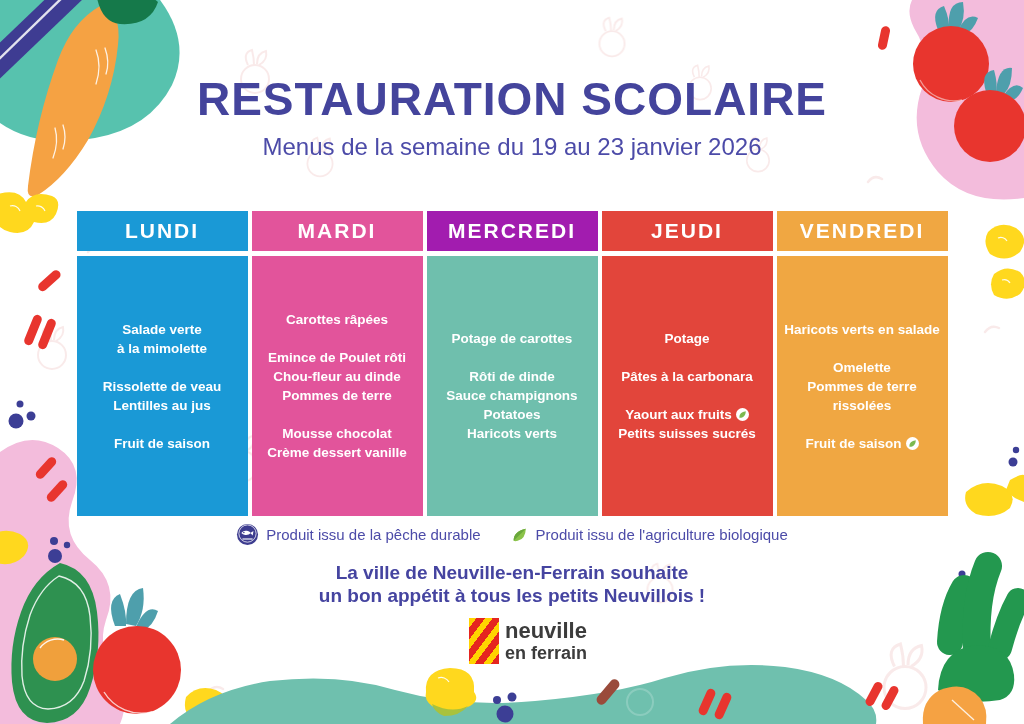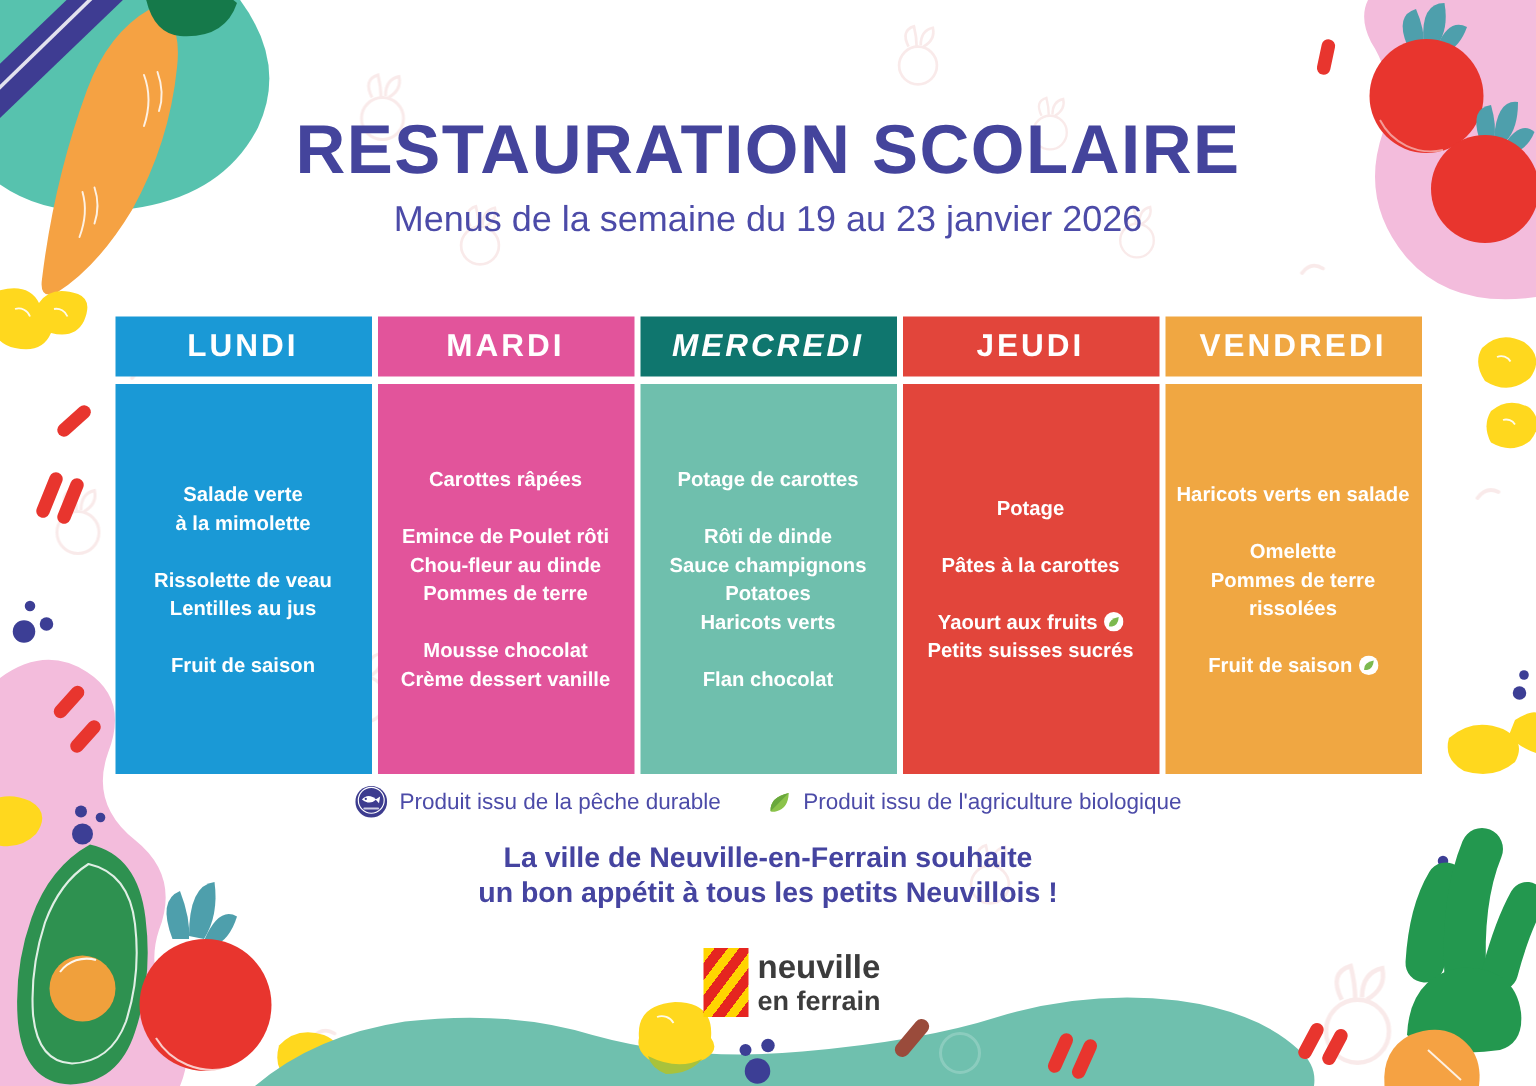--- a/index.html
+++ b/index.html
@@ -22,21 +22,21 @@
   .menu-group { margin:9.5px 0; }
   .bio-badge { display:inline-block; width:13px; height:13px; margin-left:4px; vertical-align:-2px; }
 
   .note { margin-top:13px; font-size:15px; color:#4C4BA8; }
   .legend { margin-top:7px; display:flex; justify-content:center; align-items:center; font-size:15px; color:#4C4BA8;text-align:center; }
   .legend .icon { display:inline-flex; margin-right:7px; }
   .legend .spacer { width:30px; }
 
   .message { margin-top:15px; font-size:19px; font-weight:bold; color:#4544A0; line-height:1.22; }
 
-  .logo { margin-top:25px; display:flex; justify-content:center; align-items:center; gap:6px;padding-left:32px; }
+  .logo { margin-top:11px; display:flex; justify-content:center; align-items:center; gap:6px;padding-left:32px; }
   .shield { width:30px; height:46px; background:repeating-linear-gradient(127deg,#FFD400 0 6px,#E52520 6px 13px); }
   .logo-text { text-align:left; color:#3C3C3C; font-weight:bold; line-height:1; }
   .logo-text .l1 { font-size:22px; display:block; }
   .logo-text .l2 { font-size:18px; display:block; margin-top:2px; }
 </style>
 </head>
 <body>
 
 <svg class="deco" viewBox="0 0 1024 724" aria-hidden="true">
   <defs>
@@ -214,44 +214,41 @@
             <div class="menu-line">Chou-fleur au dinde</div>
             <div class="menu-line">Pommes de terre</div>
           </div>
           <div class="menu-group">
             <div class="menu-line">Mousse chocolat</div>
             <div class="menu-line">Crème dessert vanille</div>
           </div>
         </div>
       </div>
       <div class="menu-col">
-        <div class="day-header" style="background: #0f766e; font-style: italic;">MERCREDI</div>
+        <div class="day-header" style="background: #a21caf;">MERCREDI</div>
         <div class="day-body" style="background: rgb(111, 191, 173);">
           <div class="menu-group">
             <div class="menu-line">Potage de carottes</div>
           </div>
           <div class="menu-group">
             <div class="menu-line">Rôti de dinde</div>
             <div class="menu-line">Sauce champignons</div>
             <div class="menu-line">Potatoes</div>
             <div class="menu-line">Haricots verts</div>
           </div>
-          <div class="menu-group">
-            <div class="menu-line">Flan chocolat</div>
-          </div>
         </div>
       </div>
       <div class="menu-col">
         <div class="day-header" style="background: rgb(226, 69, 59);">JEUDI</div>
         <div class="day-body" style="background: rgb(226, 69, 59);">
           <div class="menu-group">
             <div class="menu-line">Potage</div>
           </div>
           <div class="menu-group">
-            <div class="menu-line">Pâtes à la carottes</div>
+            <div class="menu-line">Pâtes à la carbonara</div>
           </div>
           <div class="menu-group">
             <div class="menu-line">Yaourt aux fruits<span class="bio-badge"><svg viewBox="0 0 14 14" width="13" height="13">
                   <circle cx="7" cy="7" r="7" fill="#fff"></circle>
                   <path d="M3.6,10.2 Q3.4,4.8 10.6,3.6 Q10.2,9.6 5.8,10.4 Q4.4,10.6 3.6,10.2 Z" fill="#7CB94F"></path>
                 </svg></span></div>
             <div class="menu-line">Petits suisses sucrés</div>
           </div>
         </div>
       </div>

